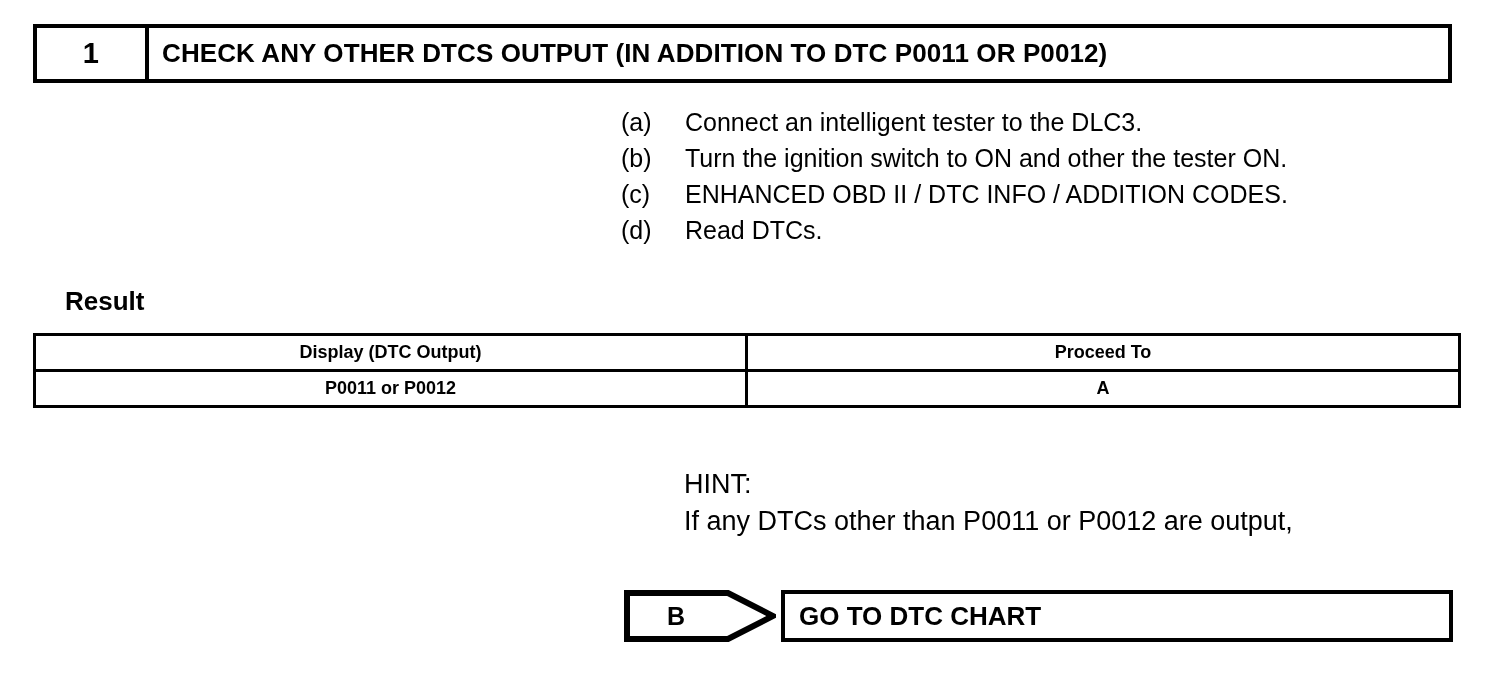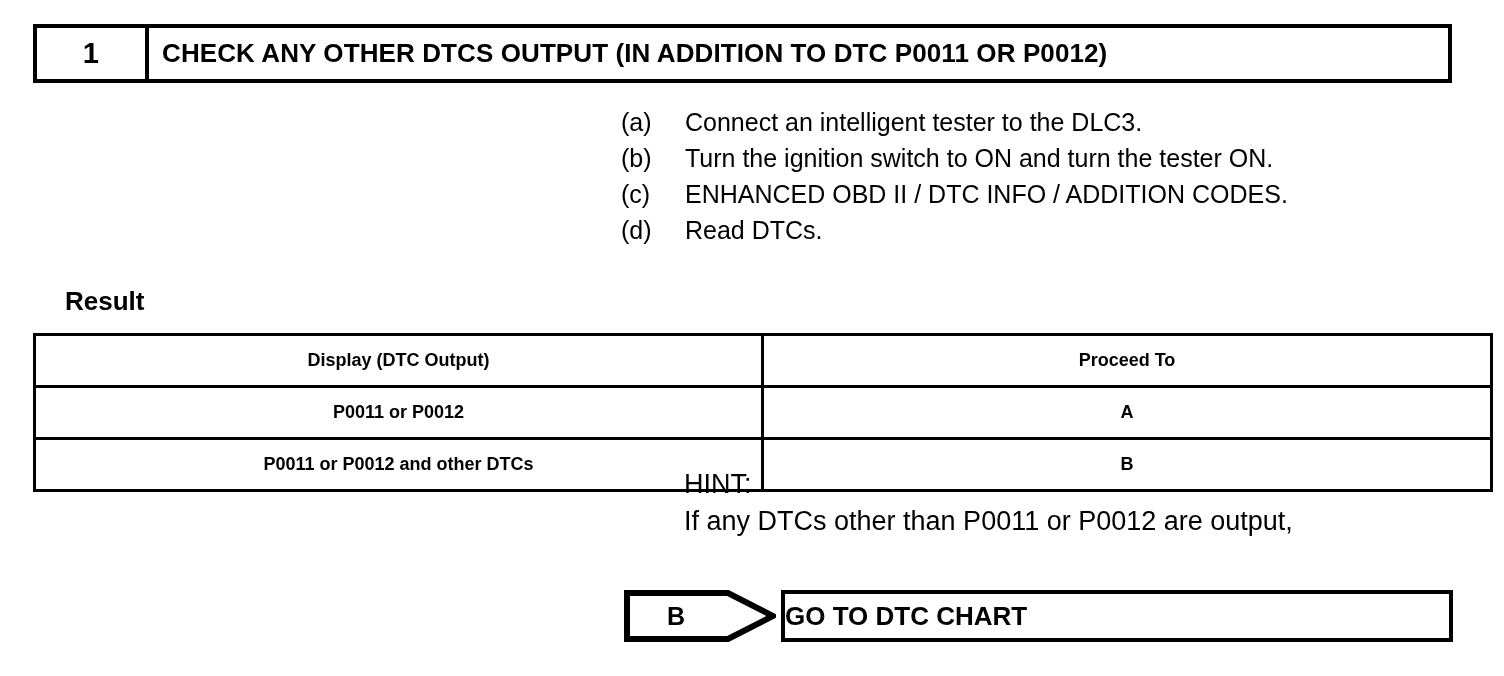--- a/index.html
+++ b/index.html
@@ -93,21 +93,21 @@
     border-collapse: collapse;
     table-layout: fixed;
   }
   .result-table td, .result-table th {
     border: 3px solid #000;
     height: 33px;
     text-align: center;
     vertical-align: middle;
     font-size: 18px;
     font-weight: bold;
-    padding: 8px;
+    padding: 0;
   }
   .col-display { width: 709px; }
   .col-proceed { width: 710px; }
 
   
   .hint {
     position: absolute;
     left: 684px;
     top: 466px;
     font-size: 27px;
@@ -148,42 +148,42 @@
     font-size: 25px;
     font-weight: bold;
   }
   .goto-box {
     width: 672px;
     flex: 0 0 672px;
     box-sizing: border-box;
     border: 4px solid #000;
     display: flex;
     align-items: center;
-    padding-left: 0;
+    padding-left: 14px;
     font-size: 26px;
     font-weight: bold;
     margin-left: 5px;
   }
 </style>
 </head>
 <body>
 
 <div class="step-header">
   <div class="step-number">1</div>
   <div class="step-title">CHECK ANY OTHER DTCS OUTPUT (IN ADDITION TO DTC P0011 OR P0012)</div>
 </div>
 
 <div class="procedure">
   <div class="proc-item">
     <span class="proc-label">(a)</span>
     <span class="proc-text">Connect an intelligent tester to the DLC3.</span>
   </div>
   <div class="proc-item">
     <span class="proc-label">(b)</span>
-    <span class="proc-text">Turn the ignition switch to ON and turn the tester ON.</span>
+    <span class="proc-text">Turn the ignition switch to ON and other the tester ON.</span>
   </div>
   <div class="proc-item">
     <span class="proc-label">(c)</span>
     <span class="proc-text">
       <span class="cont-line">ENHANCED OBD II / DTC INFO / ADDITION CODES.</span>
     </span>
   </div>
   <div class="proc-item">
     <span class="proc-label">(d)</span>
     <span class="proc-text">Read DTCs.</span>
@@ -195,24 +195,20 @@
 <table class="result-table">
   <tbody>
     <tr>
       <th class="col-display">Display (DTC Output)</th>
       <th class="col-proceed">Proceed To</th>
     </tr>
     <tr>
       <td>P0011 or P0012</td>
       <td>A</td>
     </tr>
-    <tr>
-      <td>P0011 or P0012 and other DTCs</td>
-      <td>B</td>
-    </tr>
   </tbody>
 </table>
 
 <div class="hint">
   <span class="hint-line">HINT:</span>
   <span class="hint-line">If any DTCs other than P0011 or P0012 are output,</span>
 </div>
 
 <div class="goto-row">
   <div class="goto-arrow">

